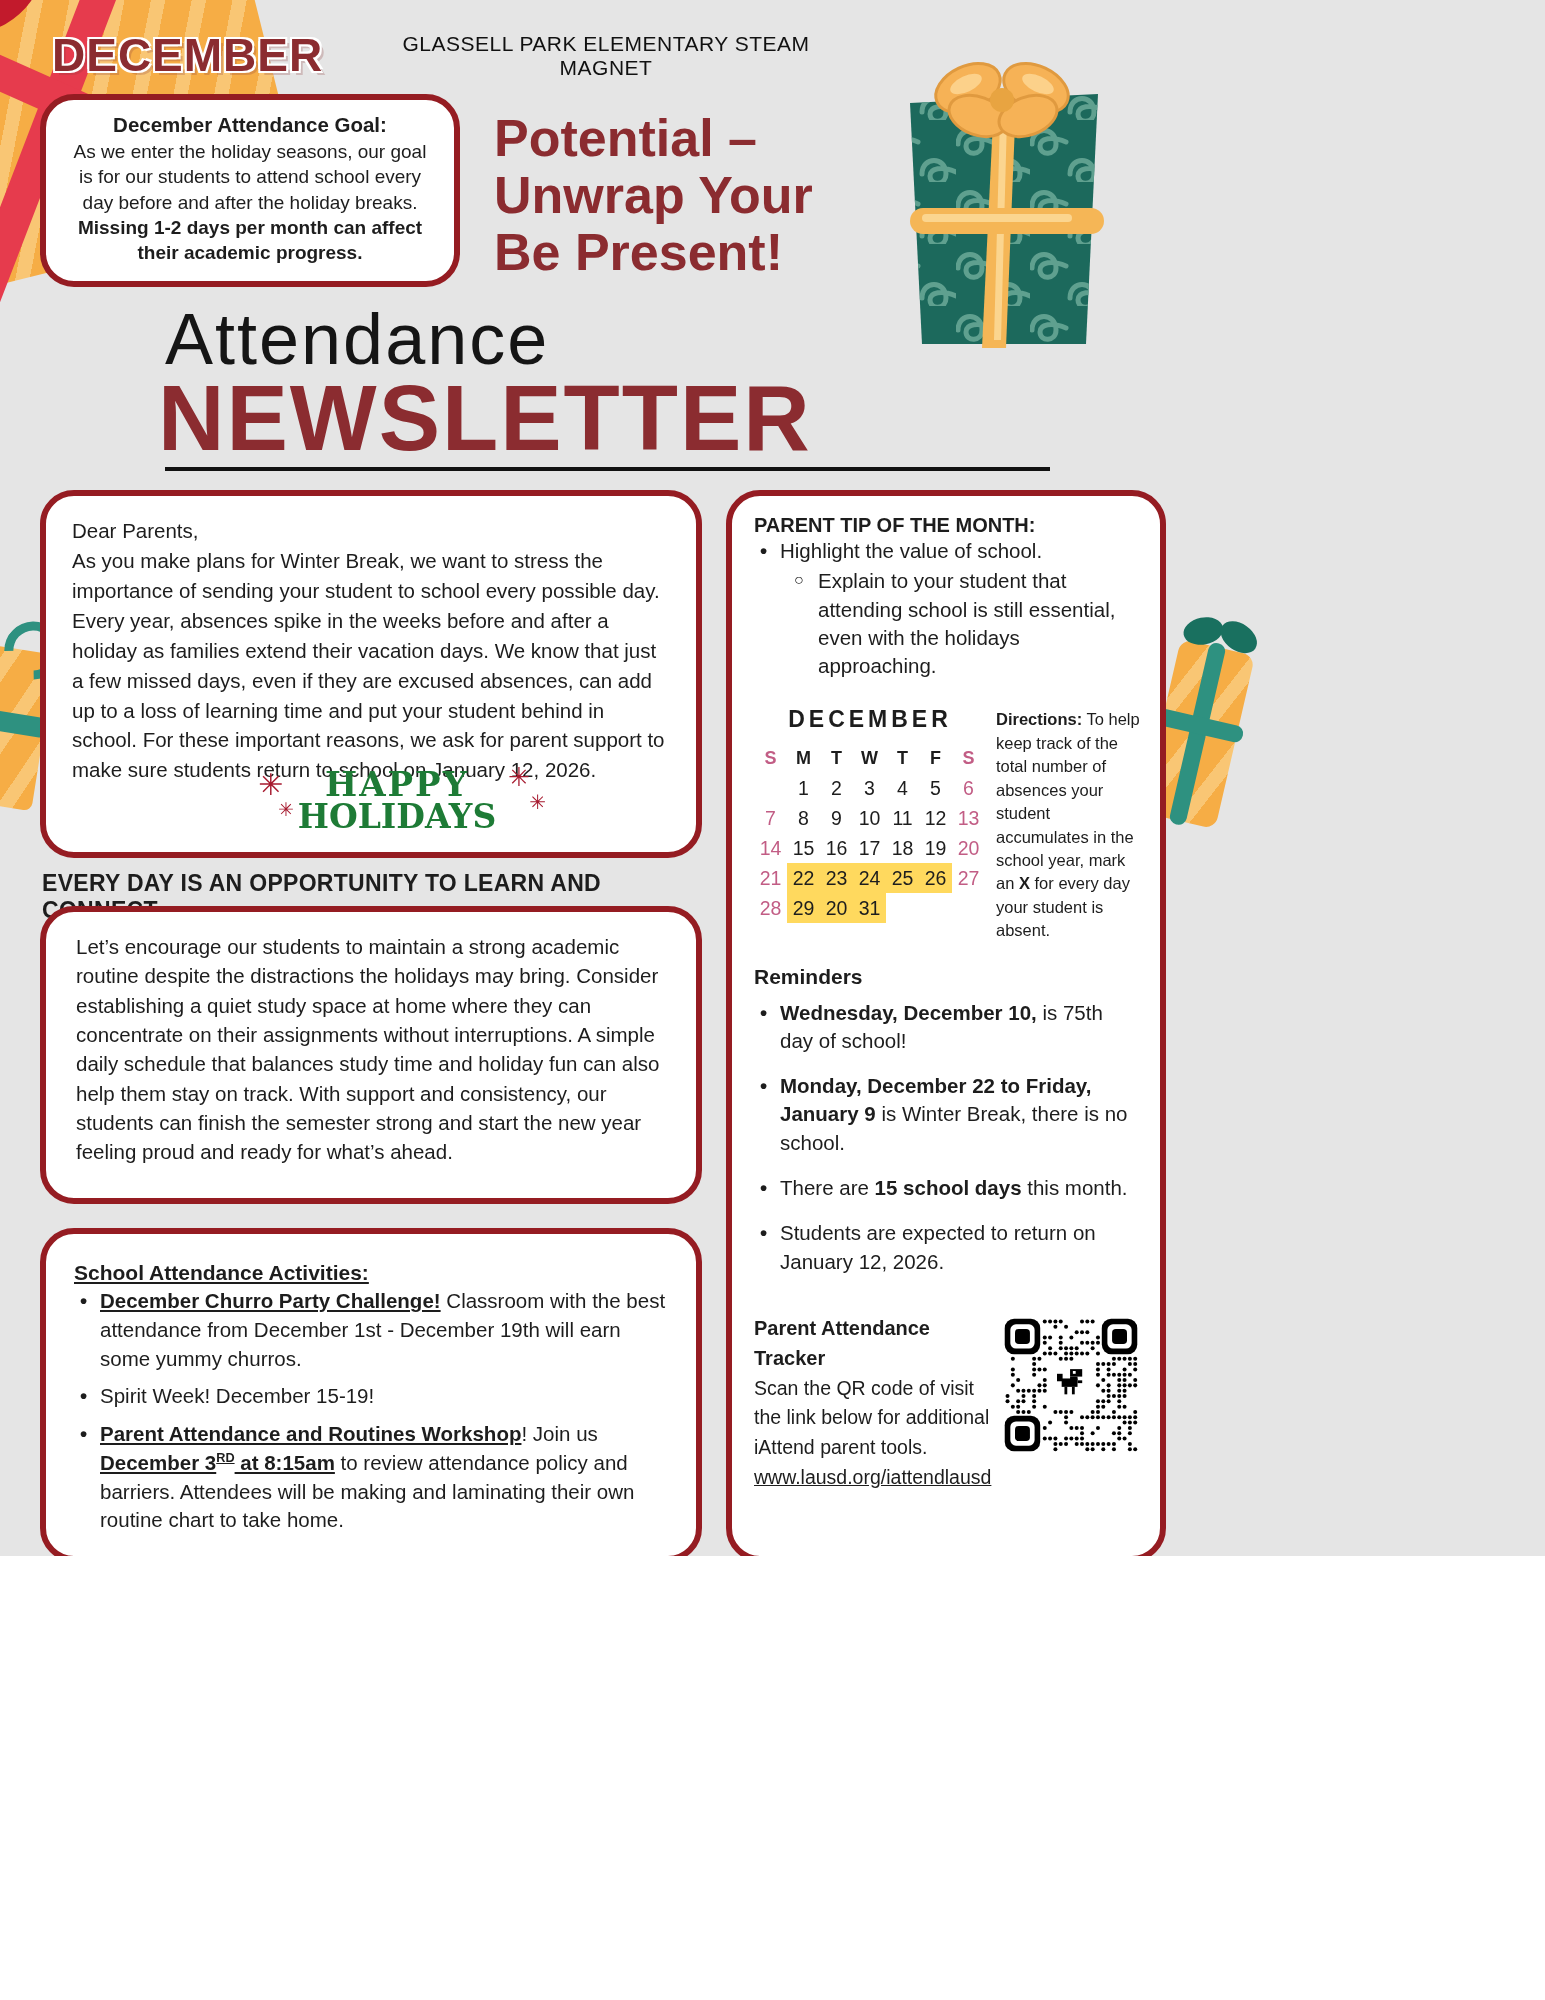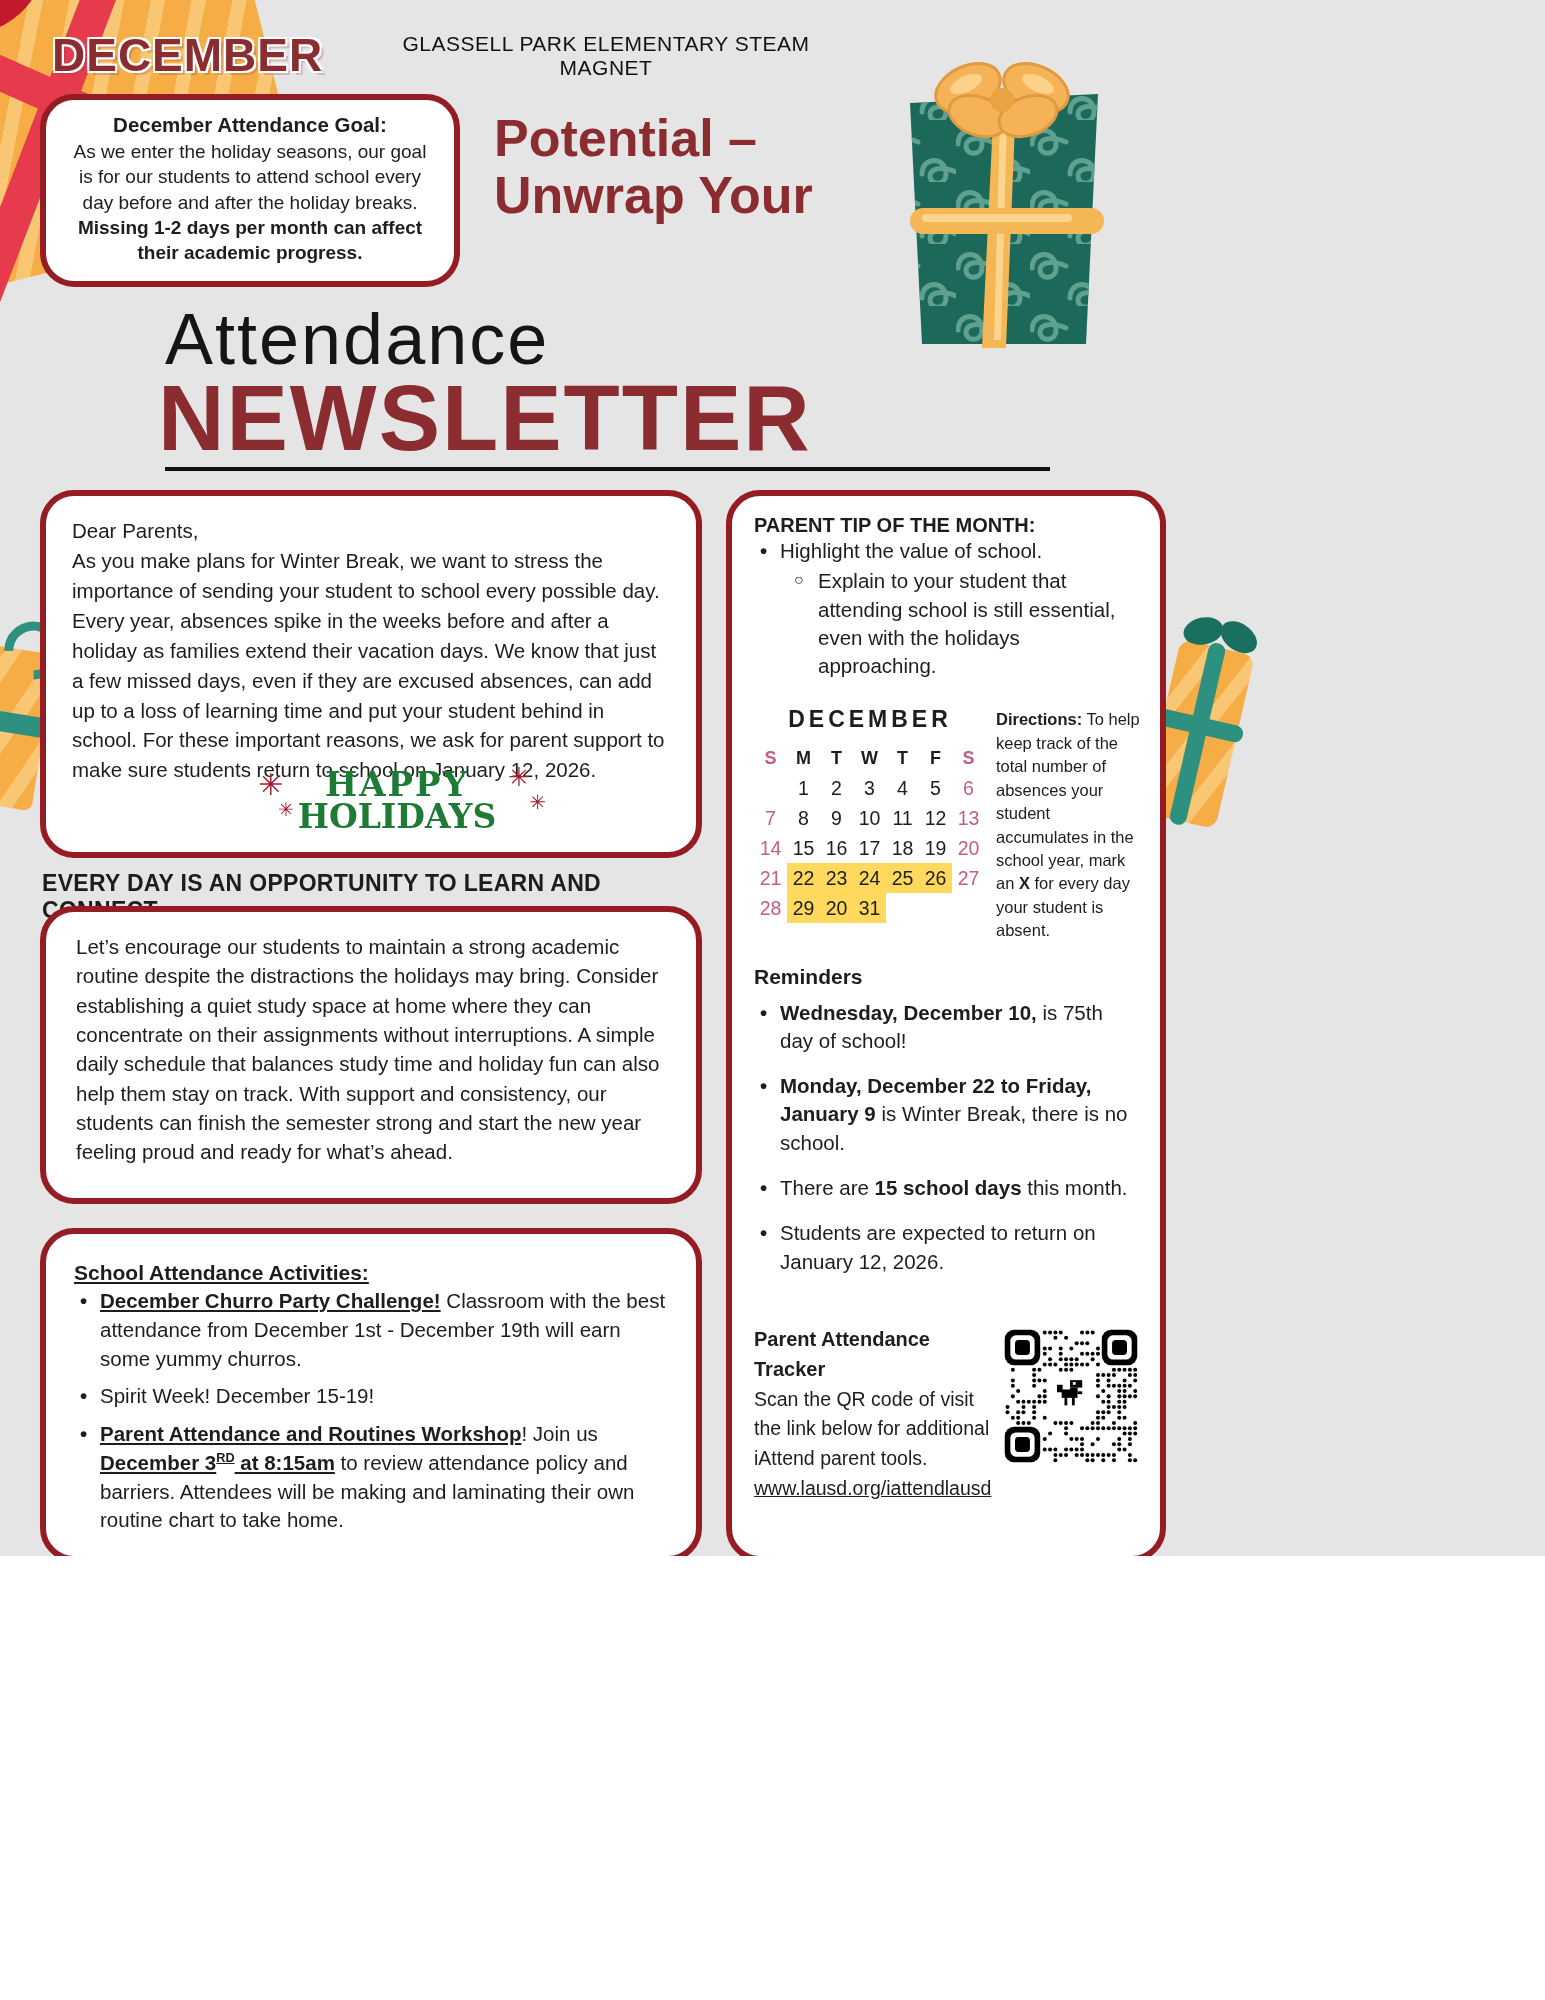--- a/index.html
+++ b/index.html
@@ -115,21 +115,21 @@
   .cal-head{font-weight:800;font-size:18px;}
   .cal-cell.weekend{color:var(--pink);}
   .cal-cell.hl{background:var(--yellow);}
   .directions{flex:1;font-size:16.5px;line-height:1.42;padding-top:2px;}
 
   .rem-title{font-size:21px;font-weight:800;margin:22px 0 10px 0;}
   .rem-list{font-size:20.5px;line-height:1.38;}
   .rem-list>li{margin-bottom:17px;}
   .b{font-weight:bold;}
 
-  .tracker{display:flex;gap:10px;margin-top:48px;}
+  .tracker{display:flex;gap:10px;margin-top:37px;}
   .tr-text{flex:1;font-size:19.5px;line-height:1.52;}
   .tr-title{font-weight:bold;font-size:20px;}
   .tr-link{color:var(--ink);text-decoration:underline;cursor:pointer;}
   .qr{flex:0 0 auto;padding-top:2px;}
 </style>
 </head>
 <body>
 
 <div class="page">
 
@@ -170,20 +170,21 @@
   <div class="school-name">GLASSELL PARK ELEMENTARY STEAM MAGNET</div>
 
   <div class="rbox goal-box">
     <div class="goal-title">December Attendance Goal:</div>
     <div class="goal-body"><span>As we enter the holiday seasons, our goal is for our students to attend school every day before and after the holiday breaks. </span><span class="b">Missing 1-2 days per month can affect their academic progress.</span></div>
   </div>
 
   <div class="tagline">
     <div>Potential –</div>
     <div>Unwrap Your</div>
+    <div>Be Present!</div>
   </div>
 
   <div class="gift-svg">
     <svg width="240" height="290" viewBox="0 0 240 290">
       <defs>
         <pattern id="loopP" width="74" height="62" patternUnits="userSpaceOnUse">
           <g fill="none" stroke="#5fa08f" stroke-width="5" stroke-linecap="round">
             <path d="M2,24 c0,-18 24,-18 24,0 c0,12 -16,12 -16,2 c0,-8 12,-10 26,-4"></path>
             <path d="M40,54 c0,-18 24,-18 24,0 c0,12 -16,12 -16,2 c0,-8 12,-10 26,-4"></path>
           </g>

